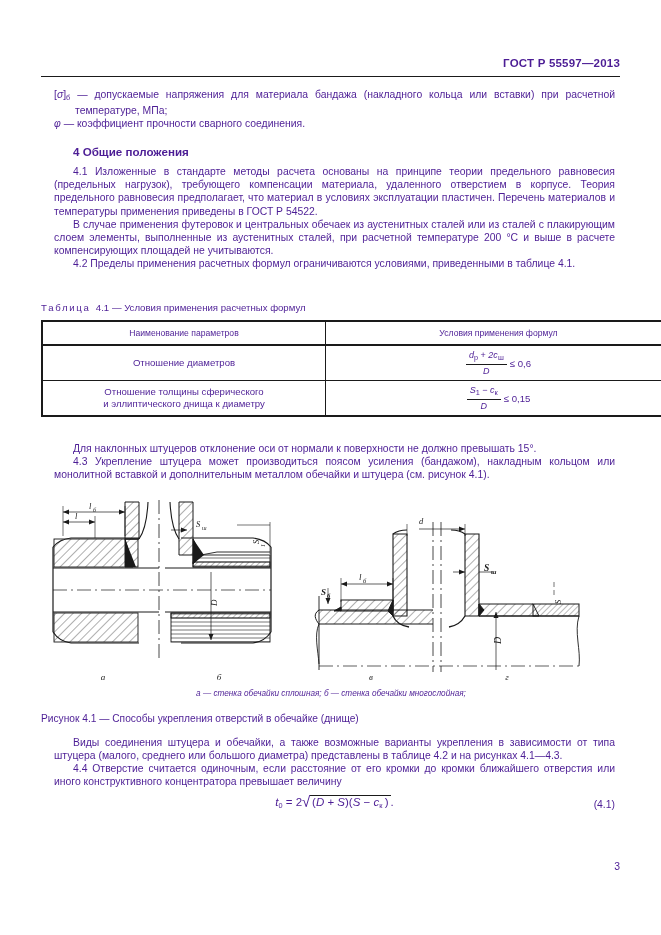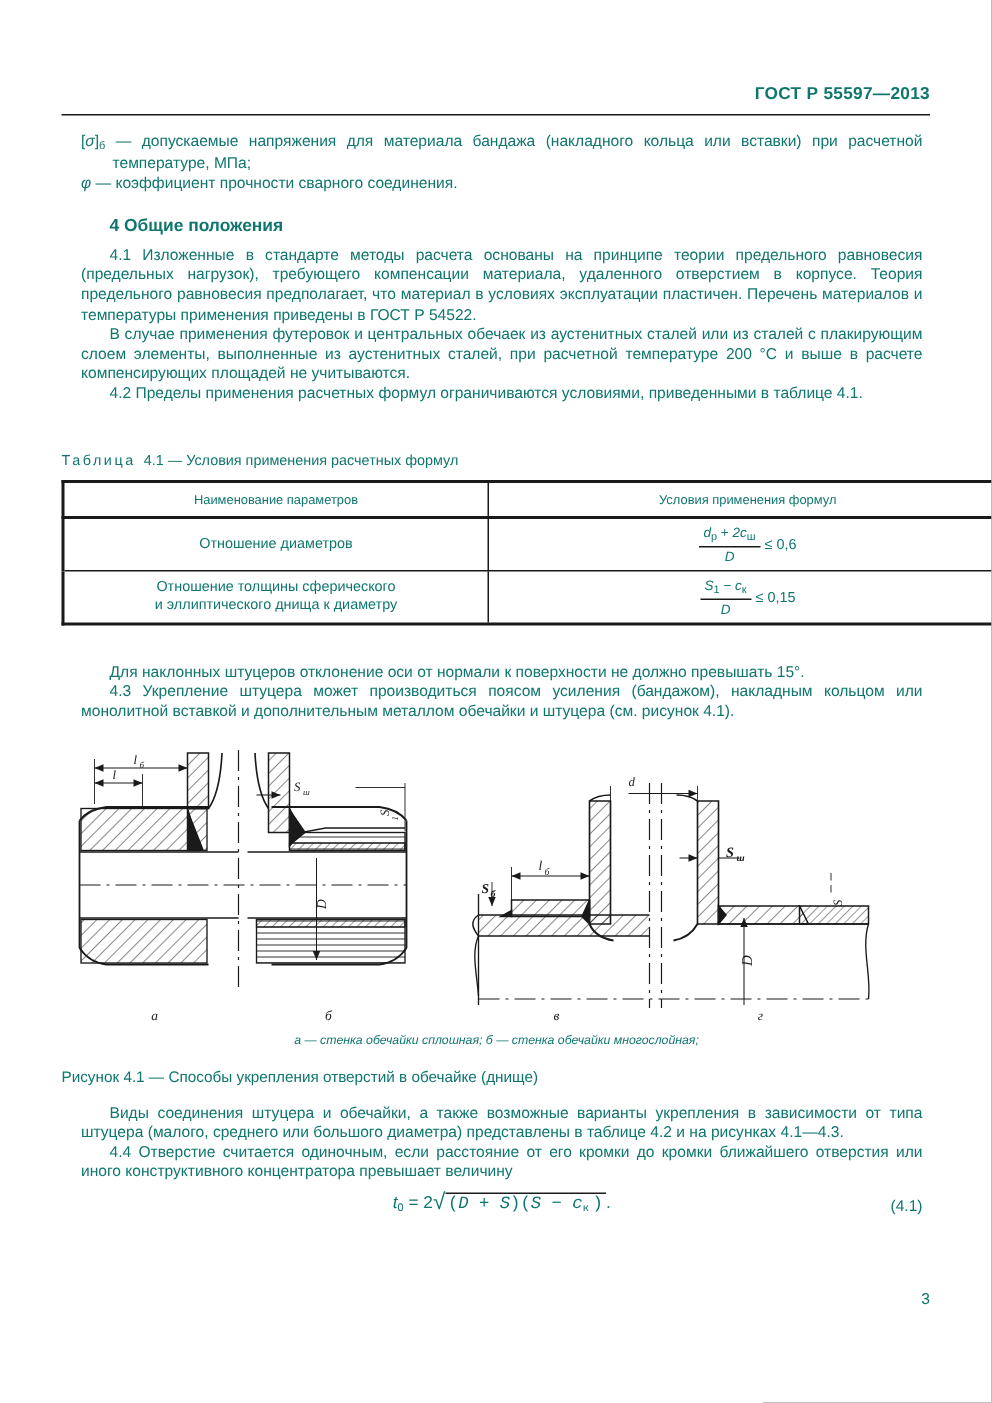--- a/index.html
+++ b/index.html
@@ -8,21 +8,21 @@
     background: #8a8a8a;
   }
   .page {
     position: relative;
     width: 661px;
     height: 935px;
     background: #ffffff;
     margin: 0 auto;
     overflow: hidden;
     font-family: "Liberation Sans", sans-serif;
-    color: #0f766e;
+    color: #4c1d95;
   }
 
   
   .header {
     position: absolute;
     top: 57px;
     right: 41px;
     font-size: 11.5px;
     font-weight: bold;
     letter-spacing: 0.2px;
@@ -184,21 +184,20 @@
   .sqrt .radical {
     position: absolute;
     left: 0; top: 1px;
     font-size: 15px;
     line-height: 12px;
   }
   .sqrt .rad-body {
     display: inline-block;
     border-top: 1px solid #1a1a1a;
     padding: 0 2px;
-    font-family: Liberation Mono, monospace;
   }
 
   .tail {
     position: absolute;
     left: 54px;
     top: 826px;
     width: 561px;
     font-size: 10.4px;
     text-indent: 19px;
   }

